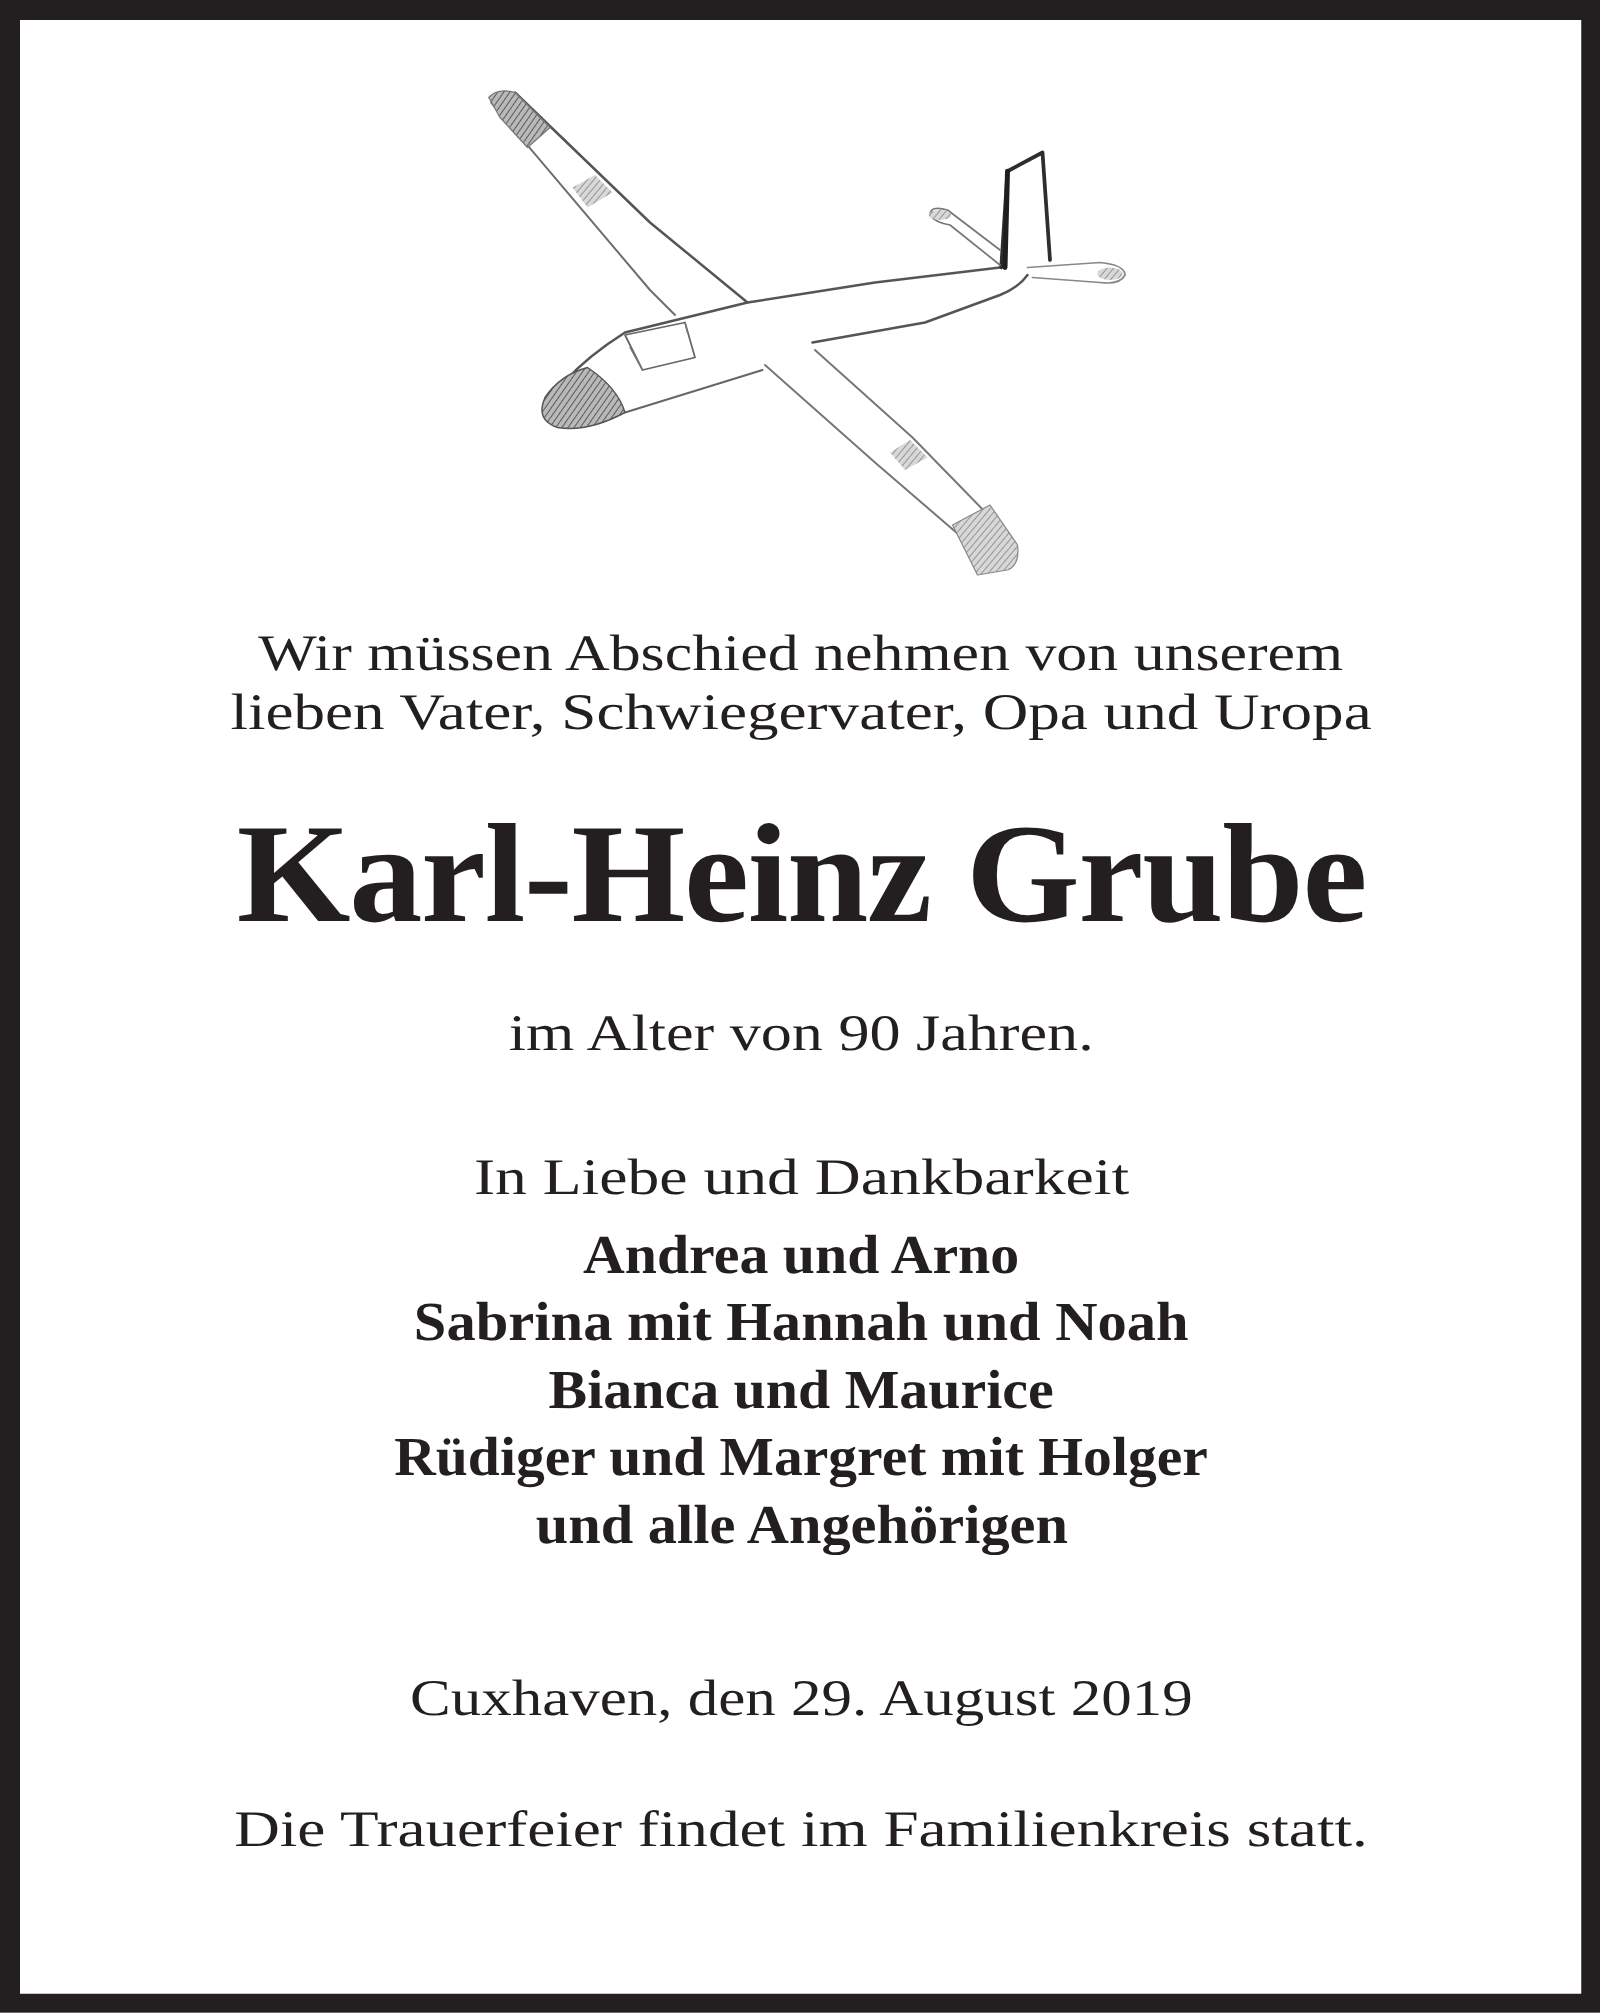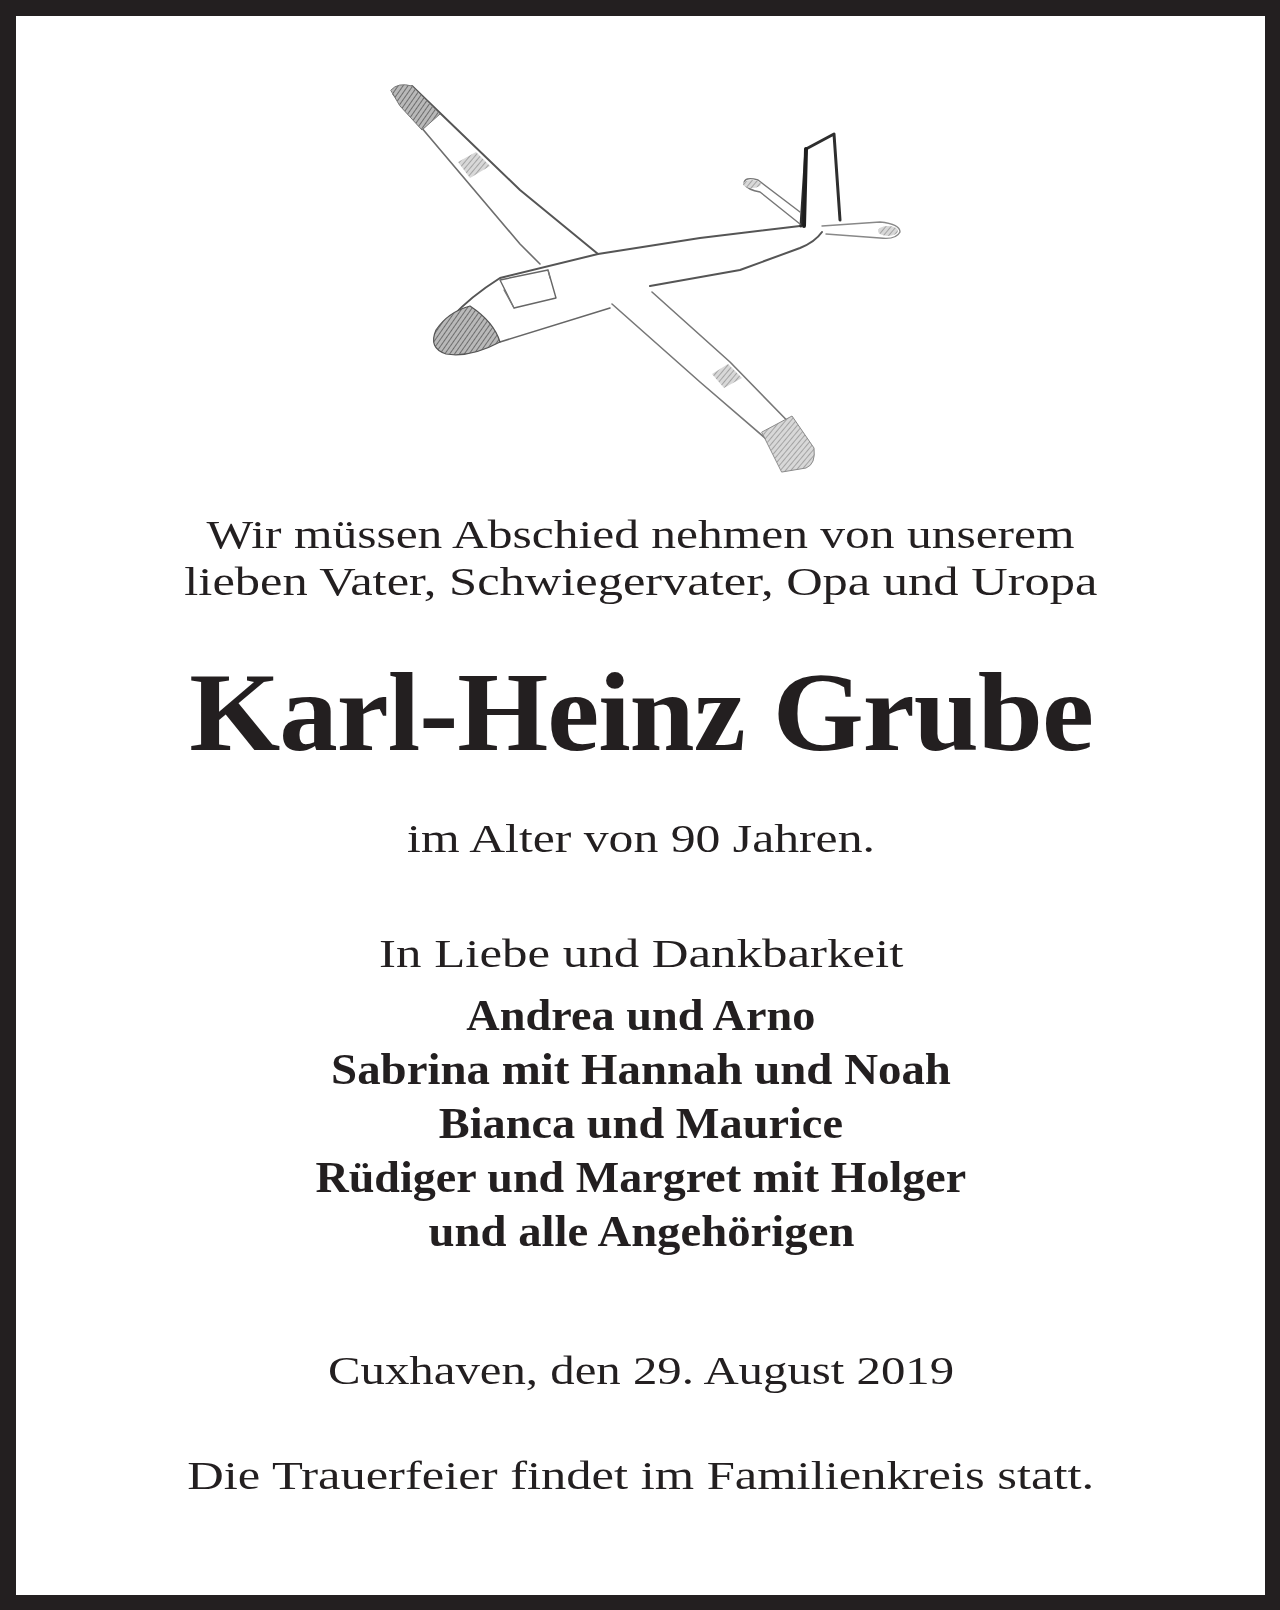--- a/index.html
+++ b/index.html
@@ -2,21 +2,21 @@
 <html><head>
 <meta charset="utf-8">
 <style>
   html, body { margin: 0; padding: 0; background: #231f20; }
   body { width: 1280px; height: 1610px; position: relative; overflow: hidden; }
   .frame {
     position: absolute; left: 0; top: 0; width: 1280px; height: 1610px;
     box-sizing: border-box; border: 16px solid #231f20; border-right-width: 15px; border-bottom-width: 15px;
     background: #ffffff;
   }
-  .page { position: absolute; left: 0; top: 12px; width: 1280px; height: 1276px; }
+  .page { position: absolute; left: 0; top: 0; width: 1280px; height: 1276px; }
   .illustration { position: absolute; left: 370px; top: 60px; width: 560px; height: 420px; }
   .line {
     position: absolute; left: 0; width: 1282px; text-align: center;
     white-space: nowrap; line-height: 1; color: #231f20;
     font-family: "Liberation Serif", "DejaVu Serif", serif;
   }
   .line > span { display: inline-block; transform-origin: 50% 50%; }
   .reg { font-size: 41px; font-weight: 400; }
   .name { font-size: 113px; font-weight: 700; letter-spacing: -1px; }
   .fam { font-size: 44px; font-weight: 700; }

